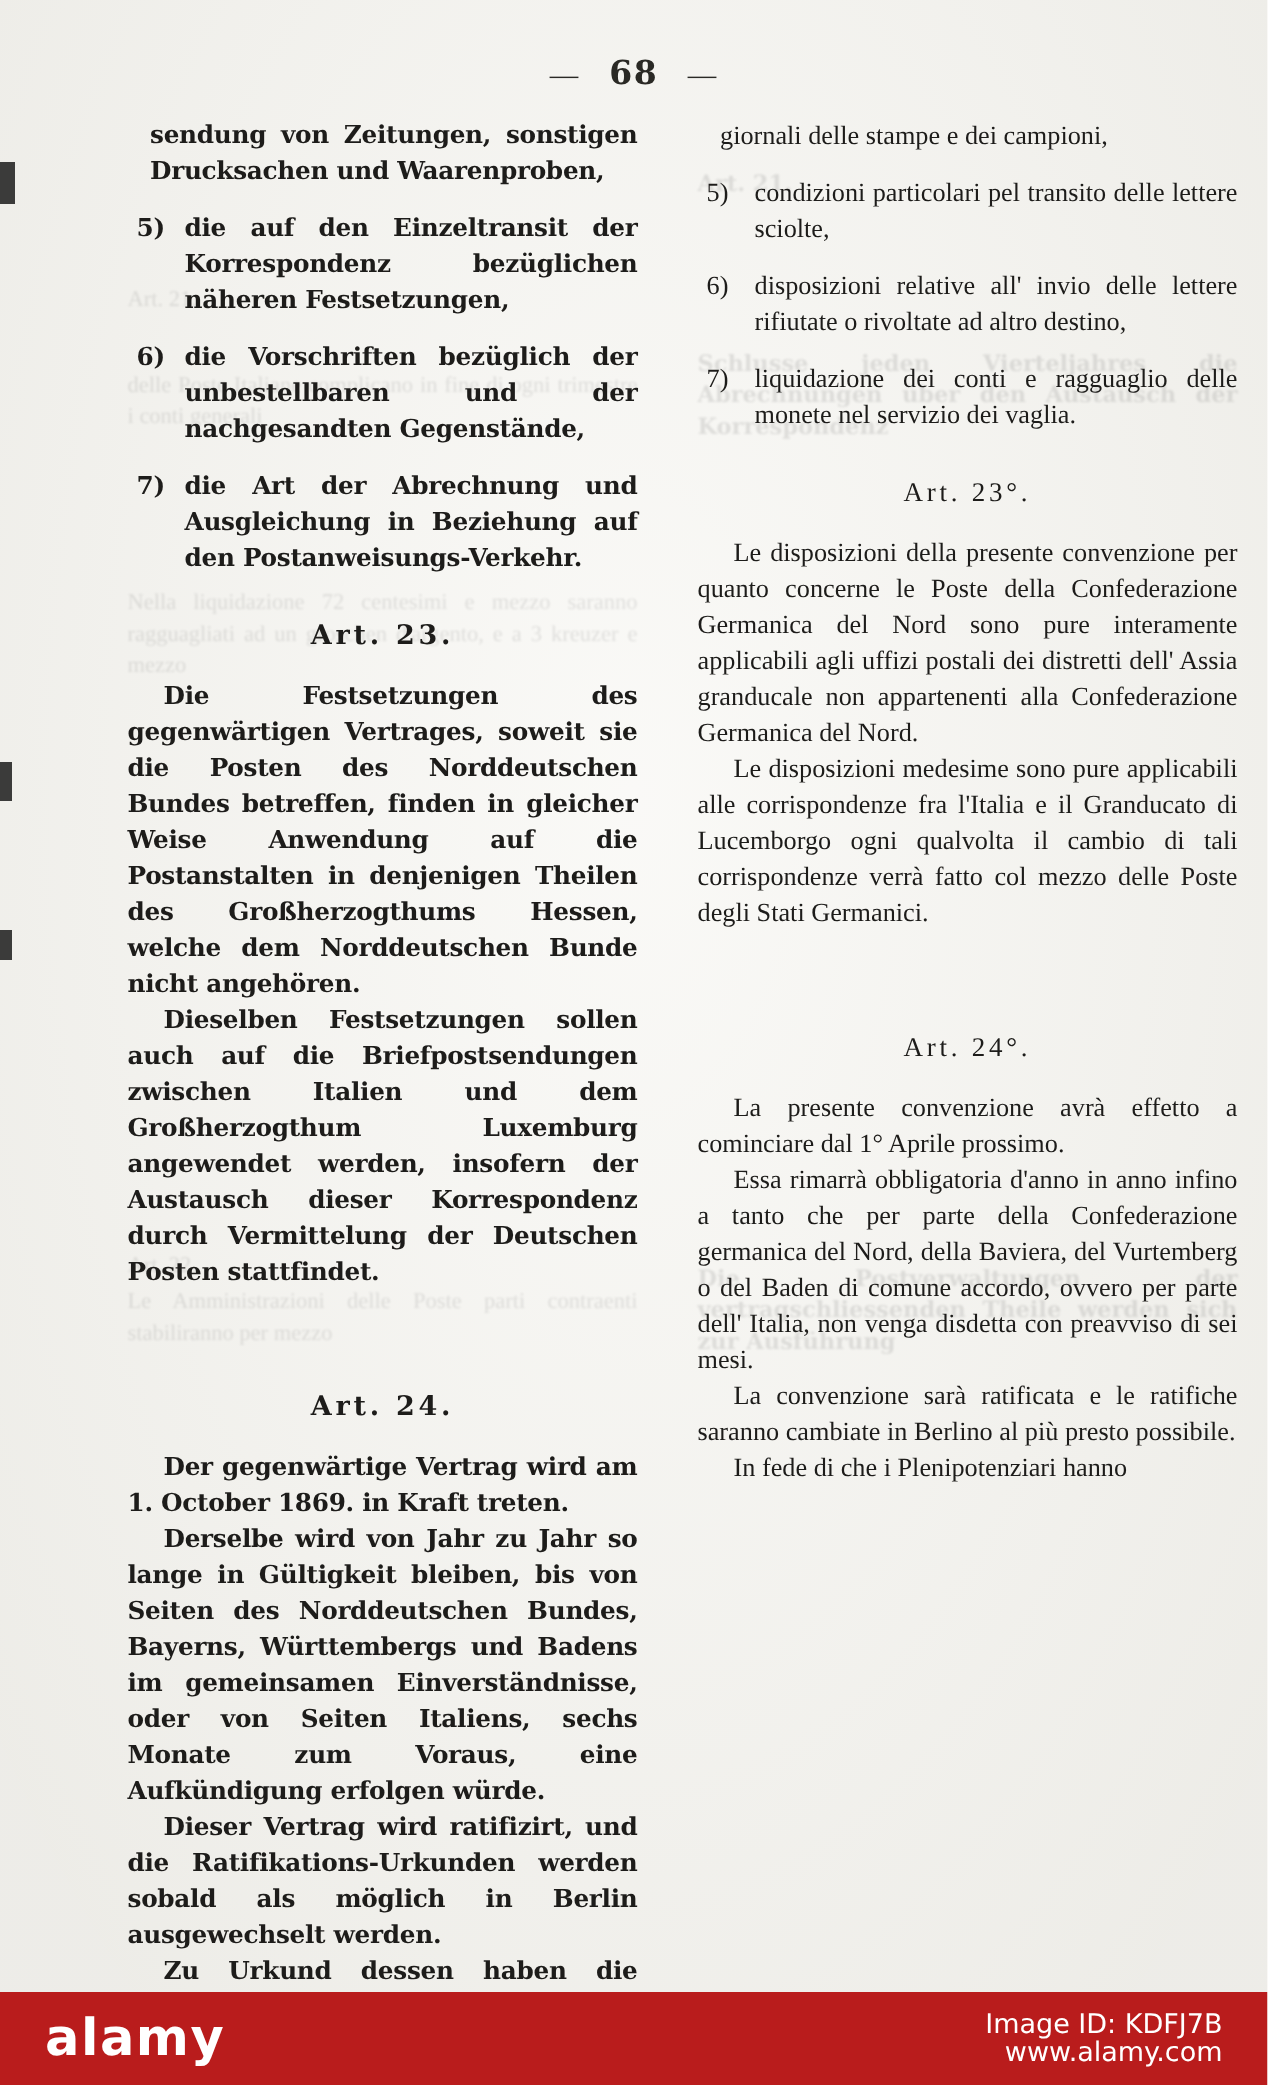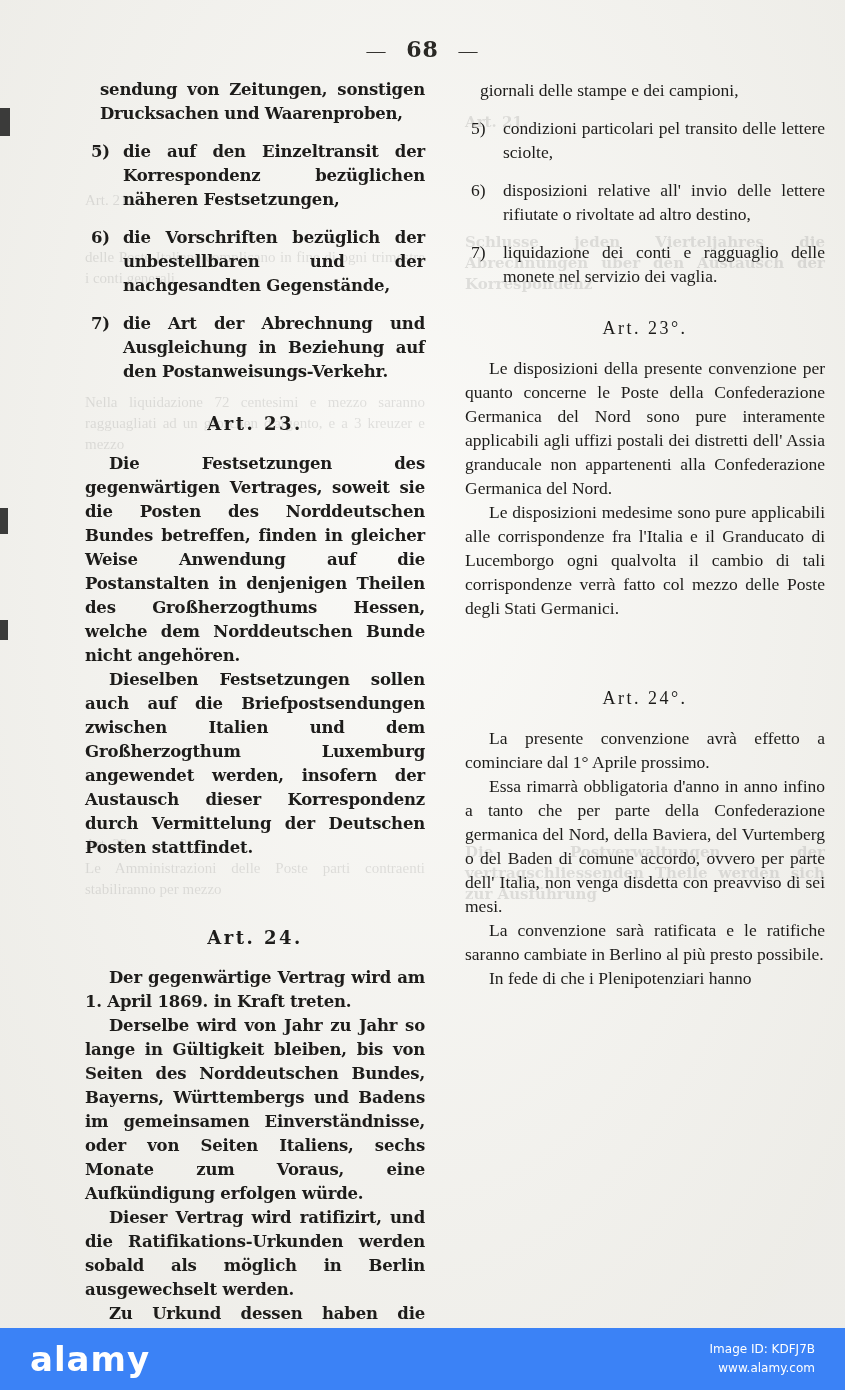--- a/index.html
+++ b/index.html
@@ -106,39 +106,39 @@
   .mark-1 { top: 108px; width: 10px; height: 28px; }
   .mark-2 { top: 508px; width: 8px;  height: 26px; }
   .mark-3 { top: 620px; width: 8px;  height: 20px; }
 
   
   .watermark-bar {
     position: absolute;
     left: 0; bottom: 0;
     width: 845px;
     height: 62px;
-    background: #3b82f6;
+    background: #b91c1c;
     color: #ffffff;
     display: flex;
     align-items: center;
     justify-content: space-between;
     padding: 12px 30px;
     box-sizing: border-box;
     z-index: 5;
     font-family: "DejaVu Sans", sans-serif;
   }
   .alamy-logo {
     font-size: 34px;
     font-weight: bold;
     letter-spacing: 1px;
     line-height: 62px;
   }
   .bar-right {
     text-align: right;
-    font-size: 12px;
+    font-size: 18px;
     line-height: 19px;
   }
 </style>
 </head>
 <body>
 
 <div class="scan">
 
   <div id="bleed">
       <div class="ghost left" style="top: 190px;">Art. 21.</div>
@@ -160,21 +160,21 @@
   <div class="columns">
     <div class="col col-left" lang="de">
         <div class="block para-cont">sendung von Zeitungen, sonstigen Drucksachen und Waarenproben,</div>
         <div class="block list"><span class="num">5)</span><span>die auf den Einzeltransit der Korrespondenz bezüglichen näheren Festsetzungen,</span></div>
         <div class="block list"><span class="num">6)</span><span>die Vorschriften bezüglich der unbestellbaren und der nachgesandten Gegenstände,</span></div>
         <div class="block list"><span class="num">7)</span><span>die Art der Abrechnung und Ausgleichung in Beziehung auf den Postanweisungs-Verkehr.</span></div>
         <div class="block heading">Art. 23.</div>
         <div class="block para">Die Festsetzungen des gegenwärtigen Vertrages, soweit sie die Posten des Norddeutschen Bundes betreffen, finden in gleicher Weise Anwendung auf die Postanstalten in denjenigen Theilen des Großherzogthums Hessen, welche dem Norddeutschen Bunde nicht angehören.</div>
         <div class="block para">Dieselben Festsetzungen sollen auch auf die Briefpostsendungen zwischen Italien und dem Großherzogthum Luxemburg angewendet werden, insofern der Austausch dieser Korrespondenz durch Vermittelung der Deutschen Posten stattfindet.</div>
         <div class="block heading gap">Art. 24.</div>
-        <div class="block para">Der gegenwärtige Vertrag wird am 1. April 1869. in Kraft treten.</div>
+        <div class="block para">Der gegenwärtige Vertrag wird am 1. October 1869. in Kraft treten.</div>
         <div class="block para">Derselbe wird von Jahr zu Jahr so lange in Gültigkeit bleiben, bis von Seiten des Norddeutschen Bundes, Bayerns, Württembergs und Badens im gemeinsamen Einverständnisse, oder von Seiten Italiens, sechs Monate zum Voraus, eine Aufkündigung erfolgen würde.</div>
         <div class="block para">Dieser Vertrag wird ratifizirt, und die Ratifikations-Urkunden werden sobald als möglich in Berlin ausgewechselt werden.</div>
         <div class="block para">Zu Urkund dessen haben die Bevoll-</div>
       </div>
     <div class="col col-right" lang="it">
         <div class="block para-cont">giornali delle stampe e dei campioni,</div>
         <div class="block list"><span class="num">5)</span><span>condizioni particolari pel transito delle lettere sciolte,</span></div>
         <div class="block list"><span class="num">6)</span><span>disposizioni relative all' invio delle lettere rifiutate o rivoltate ad altro destino,</span></div>
         <div class="block list"><span class="num">7)</span><span>liquidazione dei conti e ragguaglio delle monete nel servizio dei vaglia.</span></div>
         <div class="block heading">Art. 23°.</div>

